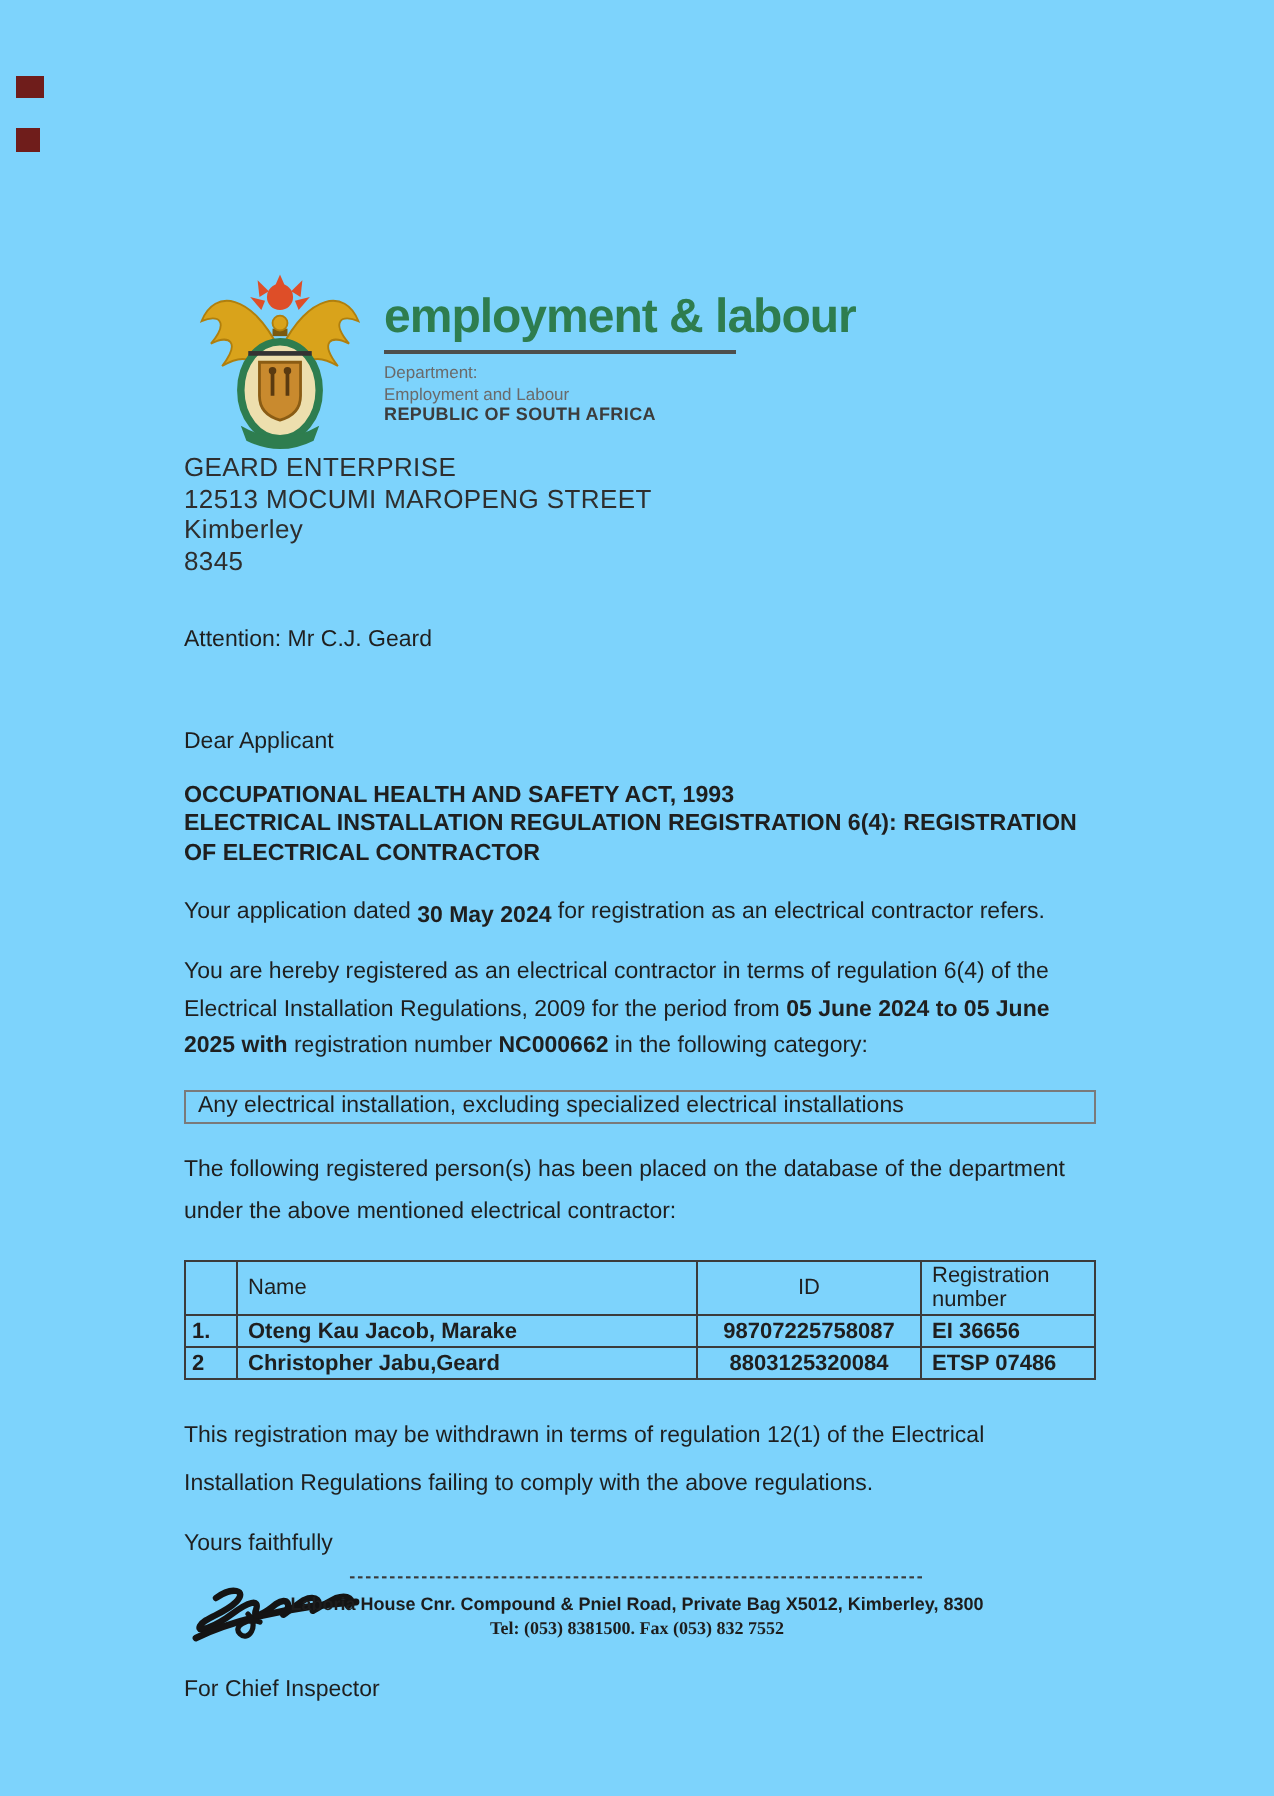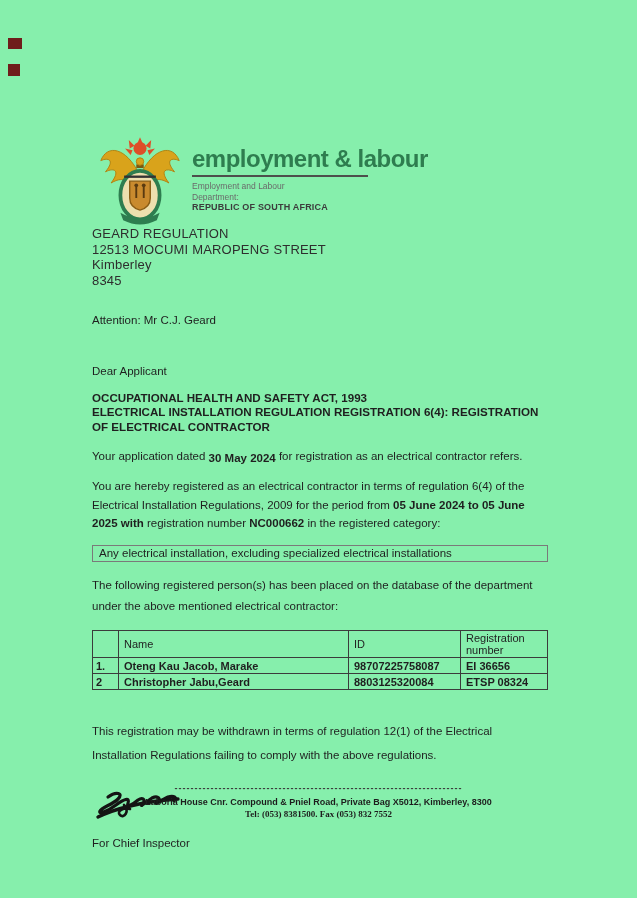--- a/index.html
+++ b/index.html
@@ -3,21 +3,21 @@
 <meta charset="utf-8">
 <style>
   :root{
     --brand_green:#2e7d4f;
     --artifact_red:#6f1d1b;
     --ink:#222;
   }
   *{margin:0;padding:0;box-sizing:border-box;}
   html,body{background:#fff;}
   body{font-family:"Liberation Sans",sans-serif;color:var(--ink);}
-  .page{position:relative;width:637px;height:898px;background:#86efac;overflow:hidden;margin:0 auto;}
+  .page{position:relative;width:637px;height:898px;background:#7dd3fc;overflow:hidden;margin:0 auto;}
 
   
   .artifact{position:absolute;background:var(--artifact_red);}
   .artifact.a1{left:8px;top:38px;width:14px;height:11px;}
   .artifact.a2{left:8px;top:64px;width:12px;height:12px;}
 
   
   .brandrow{position:absolute;left:98px;top:136px;display:flex;align-items:flex-start;}
   .crest{width:84px;height:94px;flex:0 0 auto;}
   .wordmark-col{margin-left:10px;padding-top:11px;}
@@ -38,28 +38,28 @@
   .letter{position:absolute;left:92px;top:312px;width:456px;font-size:11.5px;color:#1f1f1f;}
   .letter p{line-height:1.45;}
   .attention{margin-bottom:12px;}
   .salutation{margin-bottom:12px;margin-top:34px;}
   .heading{font-weight:700;line-height:1.22;margin-bottom:14px;font-size:11.6px;}
   .p-application{margin-bottom:13px;}
   .p-application b{position:relative;top:2px;text-align:center;}
   .p-registered{margin-bottom:12px;line-height:1.6 !important;}
   .category-box{border:1px solid #7a7a7a;padding:1px 18px 2px 6px;margin-bottom:13px;font-size:11.5px;}
   .p-database{margin-bottom:13px;line-height:1.85 !important;}
-  table.persons{border-collapse:collapse;width:100%;margin-bottom:30px;font-size:11px;}
+  table.persons{border-collapse:collapse;width:100%;margin-bottom:17px;font-size:11px;}
   table.persons th,table.persons td{border:1px solid #3b3b3b;padding:1px 5px;text-align:left;font-weight:400;height:16px;vertical-align:middle;}
   table.persons th{font-size:11px;}
   table.persons .c-num{width:26px;padding:1px 3px;}
   table.persons .c-name{width:230px;}
-  table.persons .c-id{width:112px;}
+  table.persons .c-id{width:112px;text-align:center;}
   table.persons td{font-weight:700;}
-  .p-withdraw{margin-bottom:22px;line-height:2.05 !important;}
+  .p-withdraw{margin-bottom:10px;line-height:2.05 !important;}
   .yours{margin-bottom:10px;}
   .signature{display:block;margin:4px 0 8px 2px;}
   .chief{margin-top:6px;}
 
   
   .footer{position:absolute;left:0;top:783px;width:637px;text-align:center;}
   .footer .divider{font-size:9px;font-weight:700;color:#3a3a3a;letter-spacing:1px;line-height:10px;}
   .footer .addr1{font-size:9px;font-weight:700;color:#1d1d1d;margin-top:3px;line-height:12px;}
   .footer .addr2{font-size:9px;font-weight:700;color:#1d1d1d;line-height:12px;font-family:Liberation Serif, serif;}
 </style>
@@ -101,47 +101,47 @@
         <path d="M41 54 v12 M49 54 v12"></path>
       </g>
       <circle cx="41" cy="52.5" r="2" fill="#5a3a10"></circle>
       <circle cx="49" cy="52.5" r="2" fill="#5a3a10"></circle>
 
       <path d="M24 82 q21 12 42 0 l-3 8 q-18 9 -36 0 z" fill="#2e7d4f"></path>
     </svg>
     <div class="wordmark-col">
       <div class="wordmark">employment &amp; labour</div>
       <div class="wm-rule"></div>
+      <div class="dept-line">Department:</div>
       <div class="dept-line">Employment and Labour</div>
-      <div class="dept-line">Department:</div>
       <div class="dept-line bold">REPUBLIC OF SOUTH AFRICA</div>
     </div>
   </div>
 
   <div class="recipient">
-    <div>GEARD REGULATION</div>
+    <div>GEARD ENTERPRISE</div>
     <div>12513 MOCUMI MAROPENG STREET</div>
     <div>Kimberley</div>
     <div>8345</div>
   </div>
 
 
   <div class="letter">
     <p class="attention">Attention: Mr C.J. Geard</p>
     <p class="salutation">Dear Applicant</p>
 
     <div class="heading">
       <div>OCCUPATIONAL HEALTH AND SAFETY ACT, 1993</div>
       <div>ELECTRICAL INSTALLATION REGULATION REGISTRATION 6(4): REGISTRATION</div>
       <div>OF ELECTRICAL CONTRACTOR</div>
     </div>
 
     <p class="p-application"><span>Your application dated </span><b>30 May 2024</b><span> for registration as an electrical contractor refers.</span></p>
 
-    <p class="p-registered"><span>You are hereby registered as an electrical contractor in terms of regulation 6(4) of the Electrical Installation Regulations, 2009 for the period from </span><b>05 June 2024 to 05 June 2025 with</b><span> registration number </span><b>NC000662</b><span> in the registered category:</span></p>
+    <p class="p-registered"><span>You are hereby registered as an electrical contractor in terms of regulation 6(4) of the Electrical Installation Regulations, 2009 for the period from </span><b>05 June 2024 to 05 June 2025 with</b><span> registration number </span><b>NC000662</b><span> in the following category:</span></p>
 
     <div class="category-box">Any electrical installation, excluding specialized electrical installations</div>
 
     <p class="p-database">The following registered person(s) has been placed on the database of the department under the above mentioned electrical contractor:</p>
 
     <table class="persons">
       <tbody>
           <tr>
         <th class="c-num"></th>
         <th class="c-name">Name</th>
@@ -151,27 +151,28 @@
       <tr>
         <td class="c-num">1.</td>
         <td class="c-name">Oteng Kau Jacob, Marake</td>
         <td class="c-id">98707225758087</td>
         <td class="c-reg">EI 36656</td>
       </tr>
       <tr>
         <td class="c-num">2</td>
         <td class="c-name">Christopher Jabu,Geard</td>
         <td class="c-id">8803125320084</td>
-        <td class="c-reg">ETSP 08324</td>
+        <td class="c-reg">ETSP 07486</td>
       </tr>
     </tbody>
       </table>
 
     <p class="p-withdraw">This registration may be withdrawn in terms of regulation 12(1) of the Electrical Installation Regulations failing to comply with the above regulations.</p>
 
+    <p class="yours">Yours faithfully</p>
 
     <svg class="signature" width="90" height="38" viewBox="0 0 90 38" xmlns="http://www.w3.org/2000/svg">
       <g stroke="#141414" fill="none" stroke-linecap="round">
         <path d="M14 8 C22 2 30 4 24 10 C18 16 8 18 6 22 C4 26 14 22 22 16 C30 10 36 8 34 14 C32 19 38 16 44 11 C50 7 52 12 48 16 C46 18 52 13 58 9 C64 6 68 10 63 14 C60 16 68 11 74 8 C80 6 84 9 80 12" stroke-width="3.2"></path>
         <path d="M4 28 C20 20 50 12 84 10" stroke-width="3.4"></path>
         <path d="M30 16 C36 22 30 30 26 26 C22 22 30 18 36 20" stroke-width="2.6"></path>
       </g>
     </svg>
 
     <p class="chief">For Chief Inspector</p>

